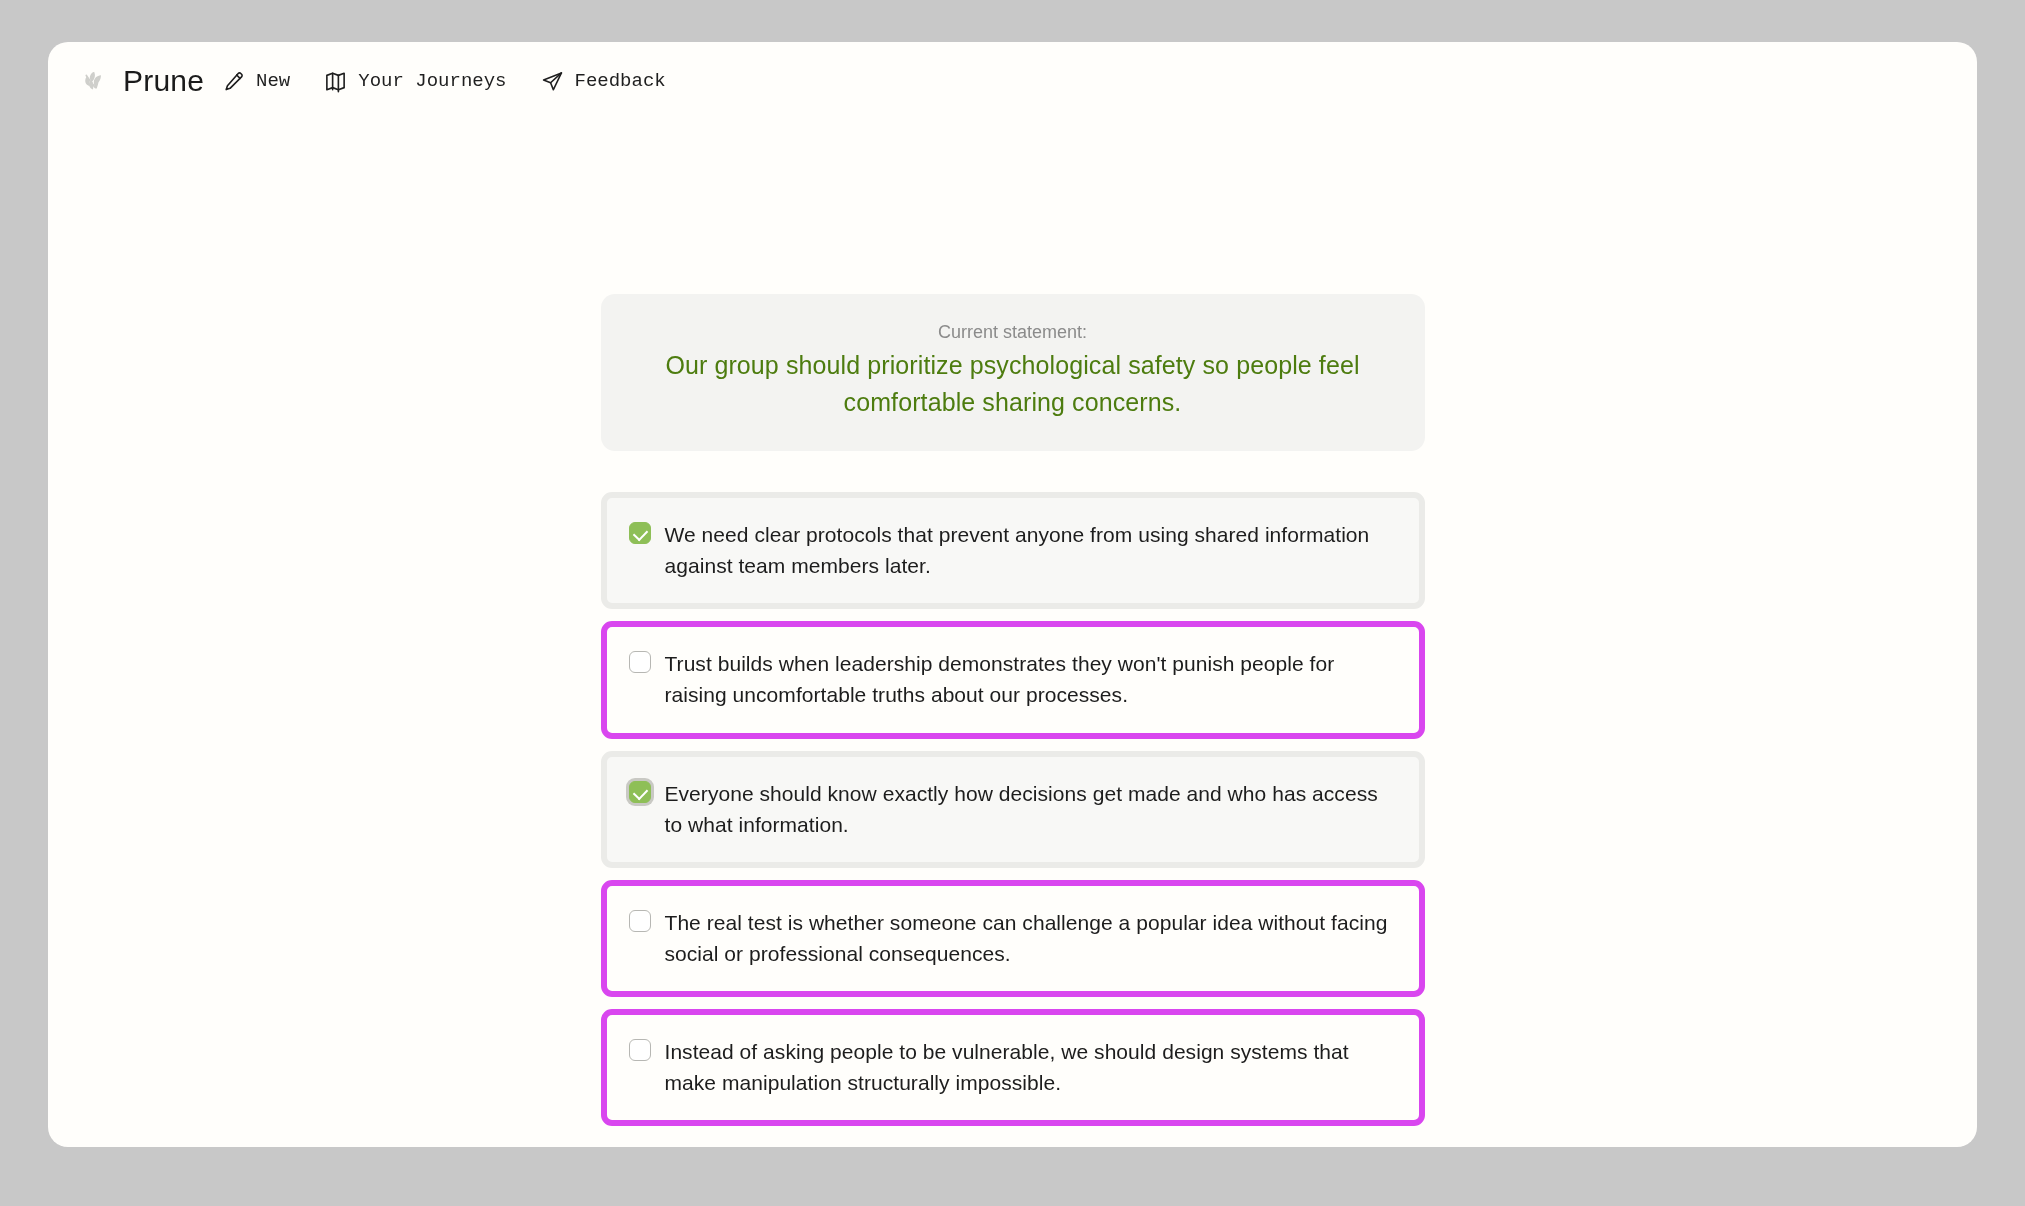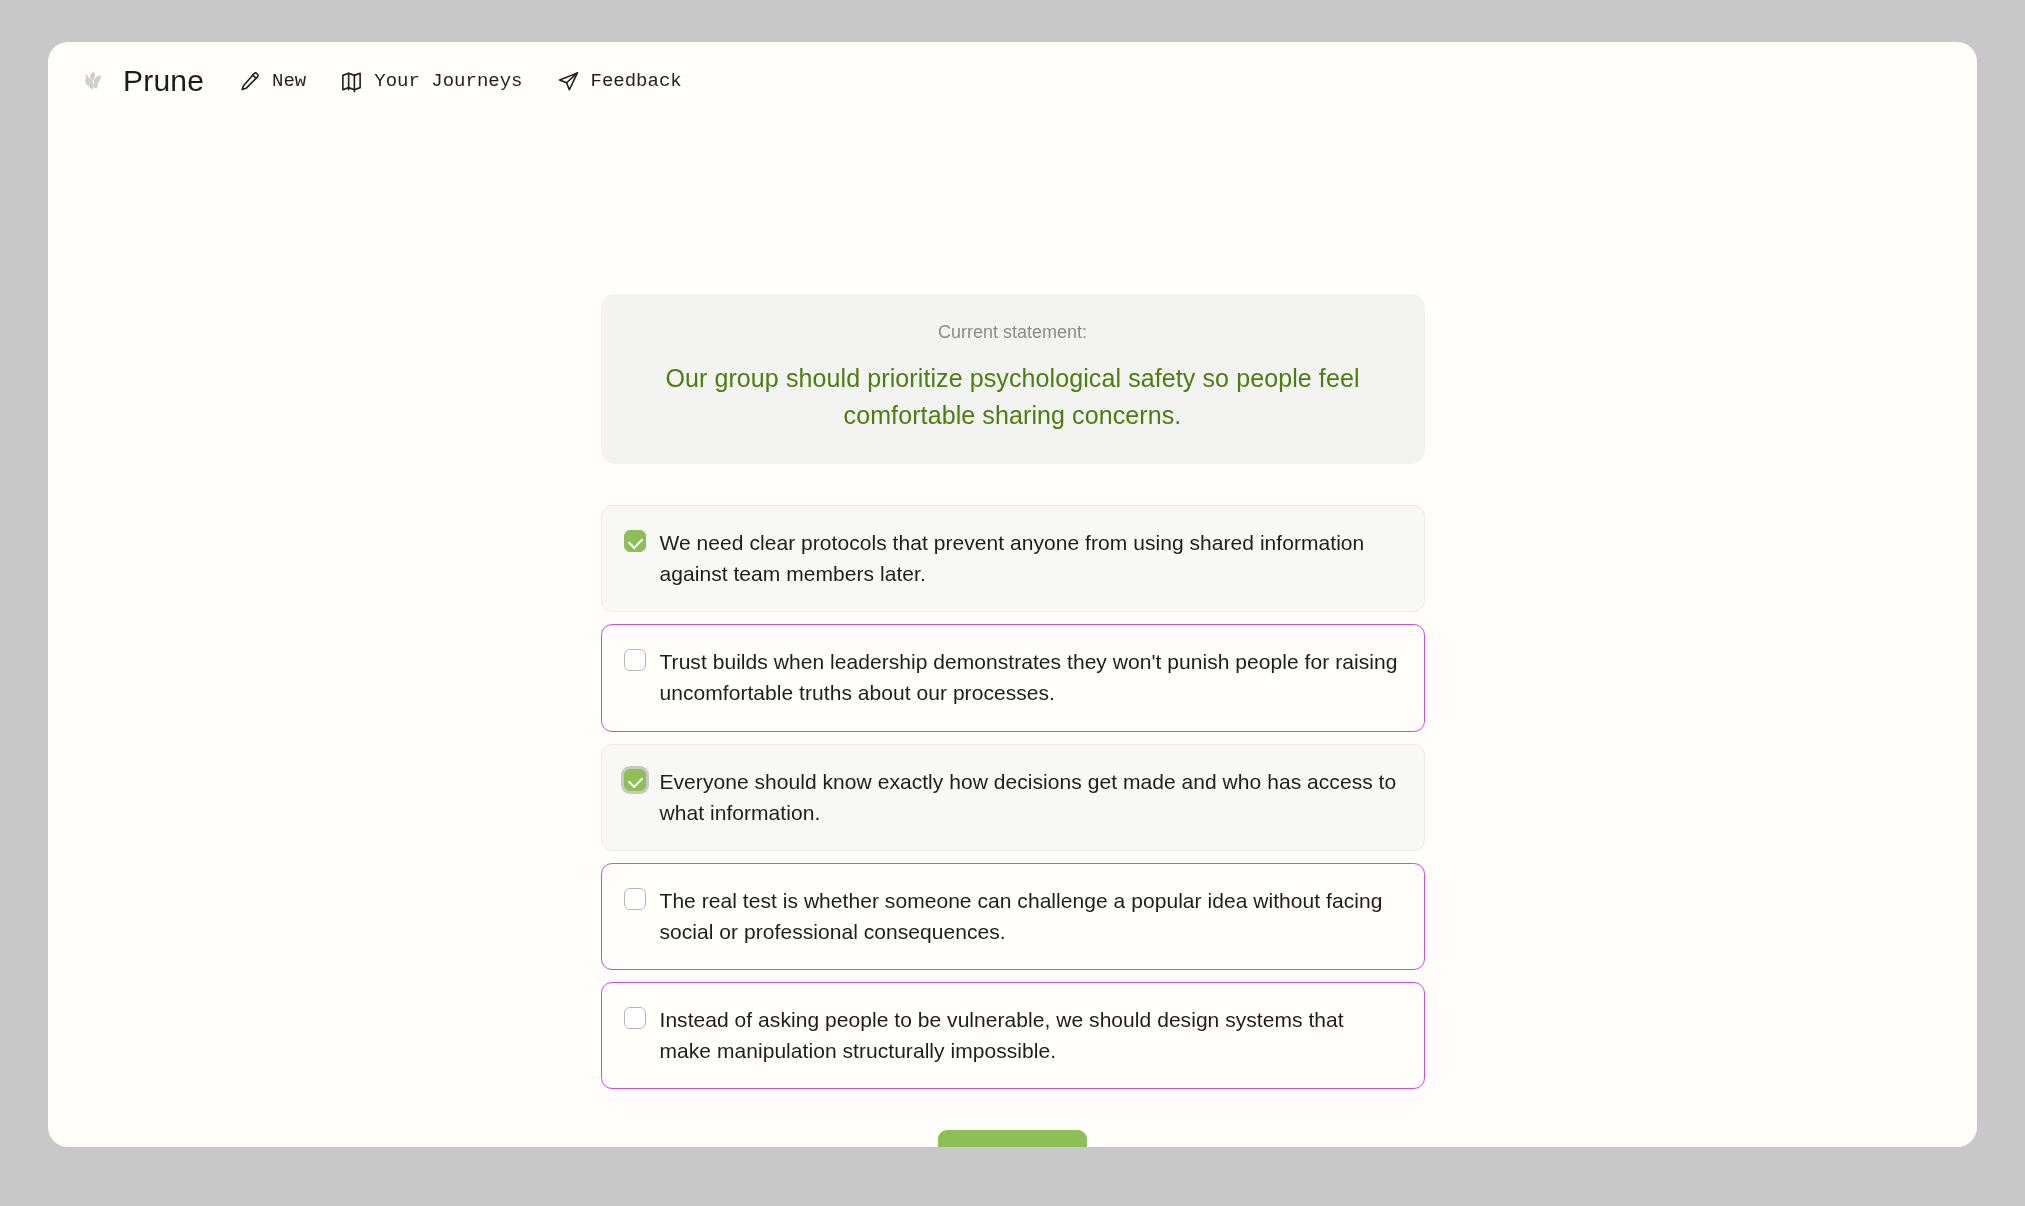--- a/index.html
+++ b/index.html
@@ -34,21 +34,21 @@
     align-items: center;
     height: 78px;
     padding: 0 0 0 32px;
     gap: 0;
   }
 
   .brand {
     display: flex;
     align-items: center;
     gap: 13px;
-    margin-right: 34px;
+    margin-right: 18px;
     cursor: pointer;
   }
 
   .brand-logo {
     width: 30px;
     height: 30px;
     display: block;
     flex: none;
   }
 
@@ -96,39 +96,39 @@
     background: #f3f3f1;
     border-radius: 14px;
     padding: 26px 40px 30px;
     text-align: center;
     margin-bottom: 41px;
   }
 
   .statement-label {
     font-size: 18px;
     color: #8b8b8b;
-    margin-bottom: 15px;
+    margin-bottom: 2px;
     line-height: 1.4;
   }
 
   .statement-text {
     font-size: 25px;
     color: #4d7c0f;
     line-height: 1.48;
     letter-spacing: .1px;
   }
 
   
   .options { display: flex; flex-direction: column; gap: 12px; }
 
   .option-row {
     display: flex;
     align-items: flex-start;
     gap: 14px;
-    border: 1px solid #d946ef;
+    border: 6px solid #d946ef;
     border-radius: 11px;
     background: #fffefb;
     padding: 21px 24px 22px 22px;
     cursor: pointer;
   }
 
   .option-row.selected {
     background: #f8f8f6;
     border-color: #ebebe8;
   }

